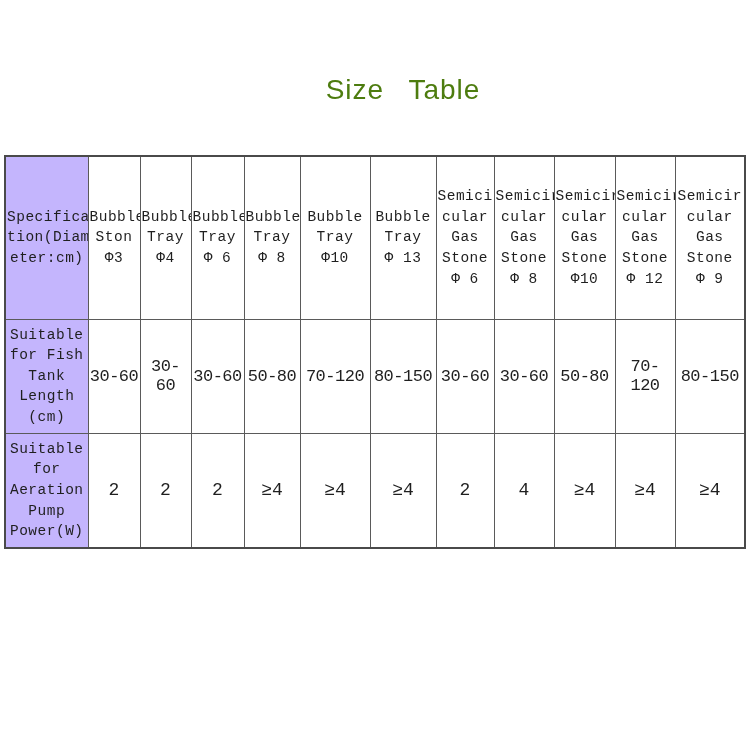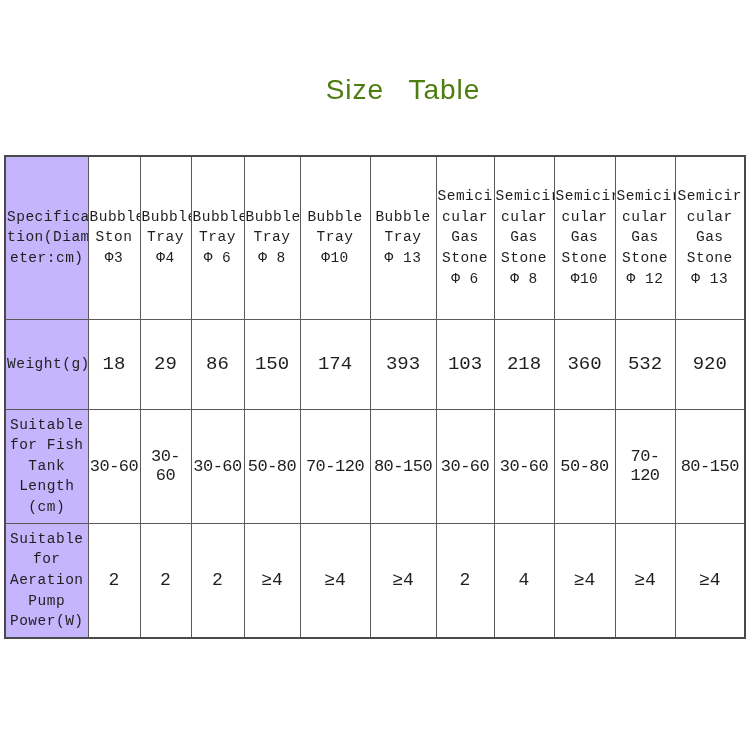--- a/index.html
+++ b/index.html
@@ -126,35 +126,21 @@
 Φ10</td>
       <td>Semicir
 cular
 Gas
 Stone
 Φ 12</td>
       <td>Semicir
 cular
 Gas
 Stone
-Φ 13</td>
-    </tr>
-    <tr class="weight-row">
-      <td class="label-cell">Weight(g)</td>
-      <td class="value-cell">18</td>
-      <td class="value-cell">29</td>
-      <td class="value-cell">86</td>
-      <td class="value-cell">150</td>
-      <td class="value-cell">174</td>
-      <td class="value-cell">393</td>
-      <td class="value-cell">103</td>
-      <td class="value-cell">218</td>
-      <td class="value-cell">360</td>
-      <td class="value-cell">532</td>
-      <td class="value-cell">920</td>
+Φ 9</td>
     </tr>
     <tr class="tank-row">
       <td class="label-cell">Suitable
 for Fish
 Tank
 Length
 (cm)</td>
       <td class="value-cell">30-60</td>
       <td class="value-cell">30-60</td>
       <td class="value-cell">30-60</td>

